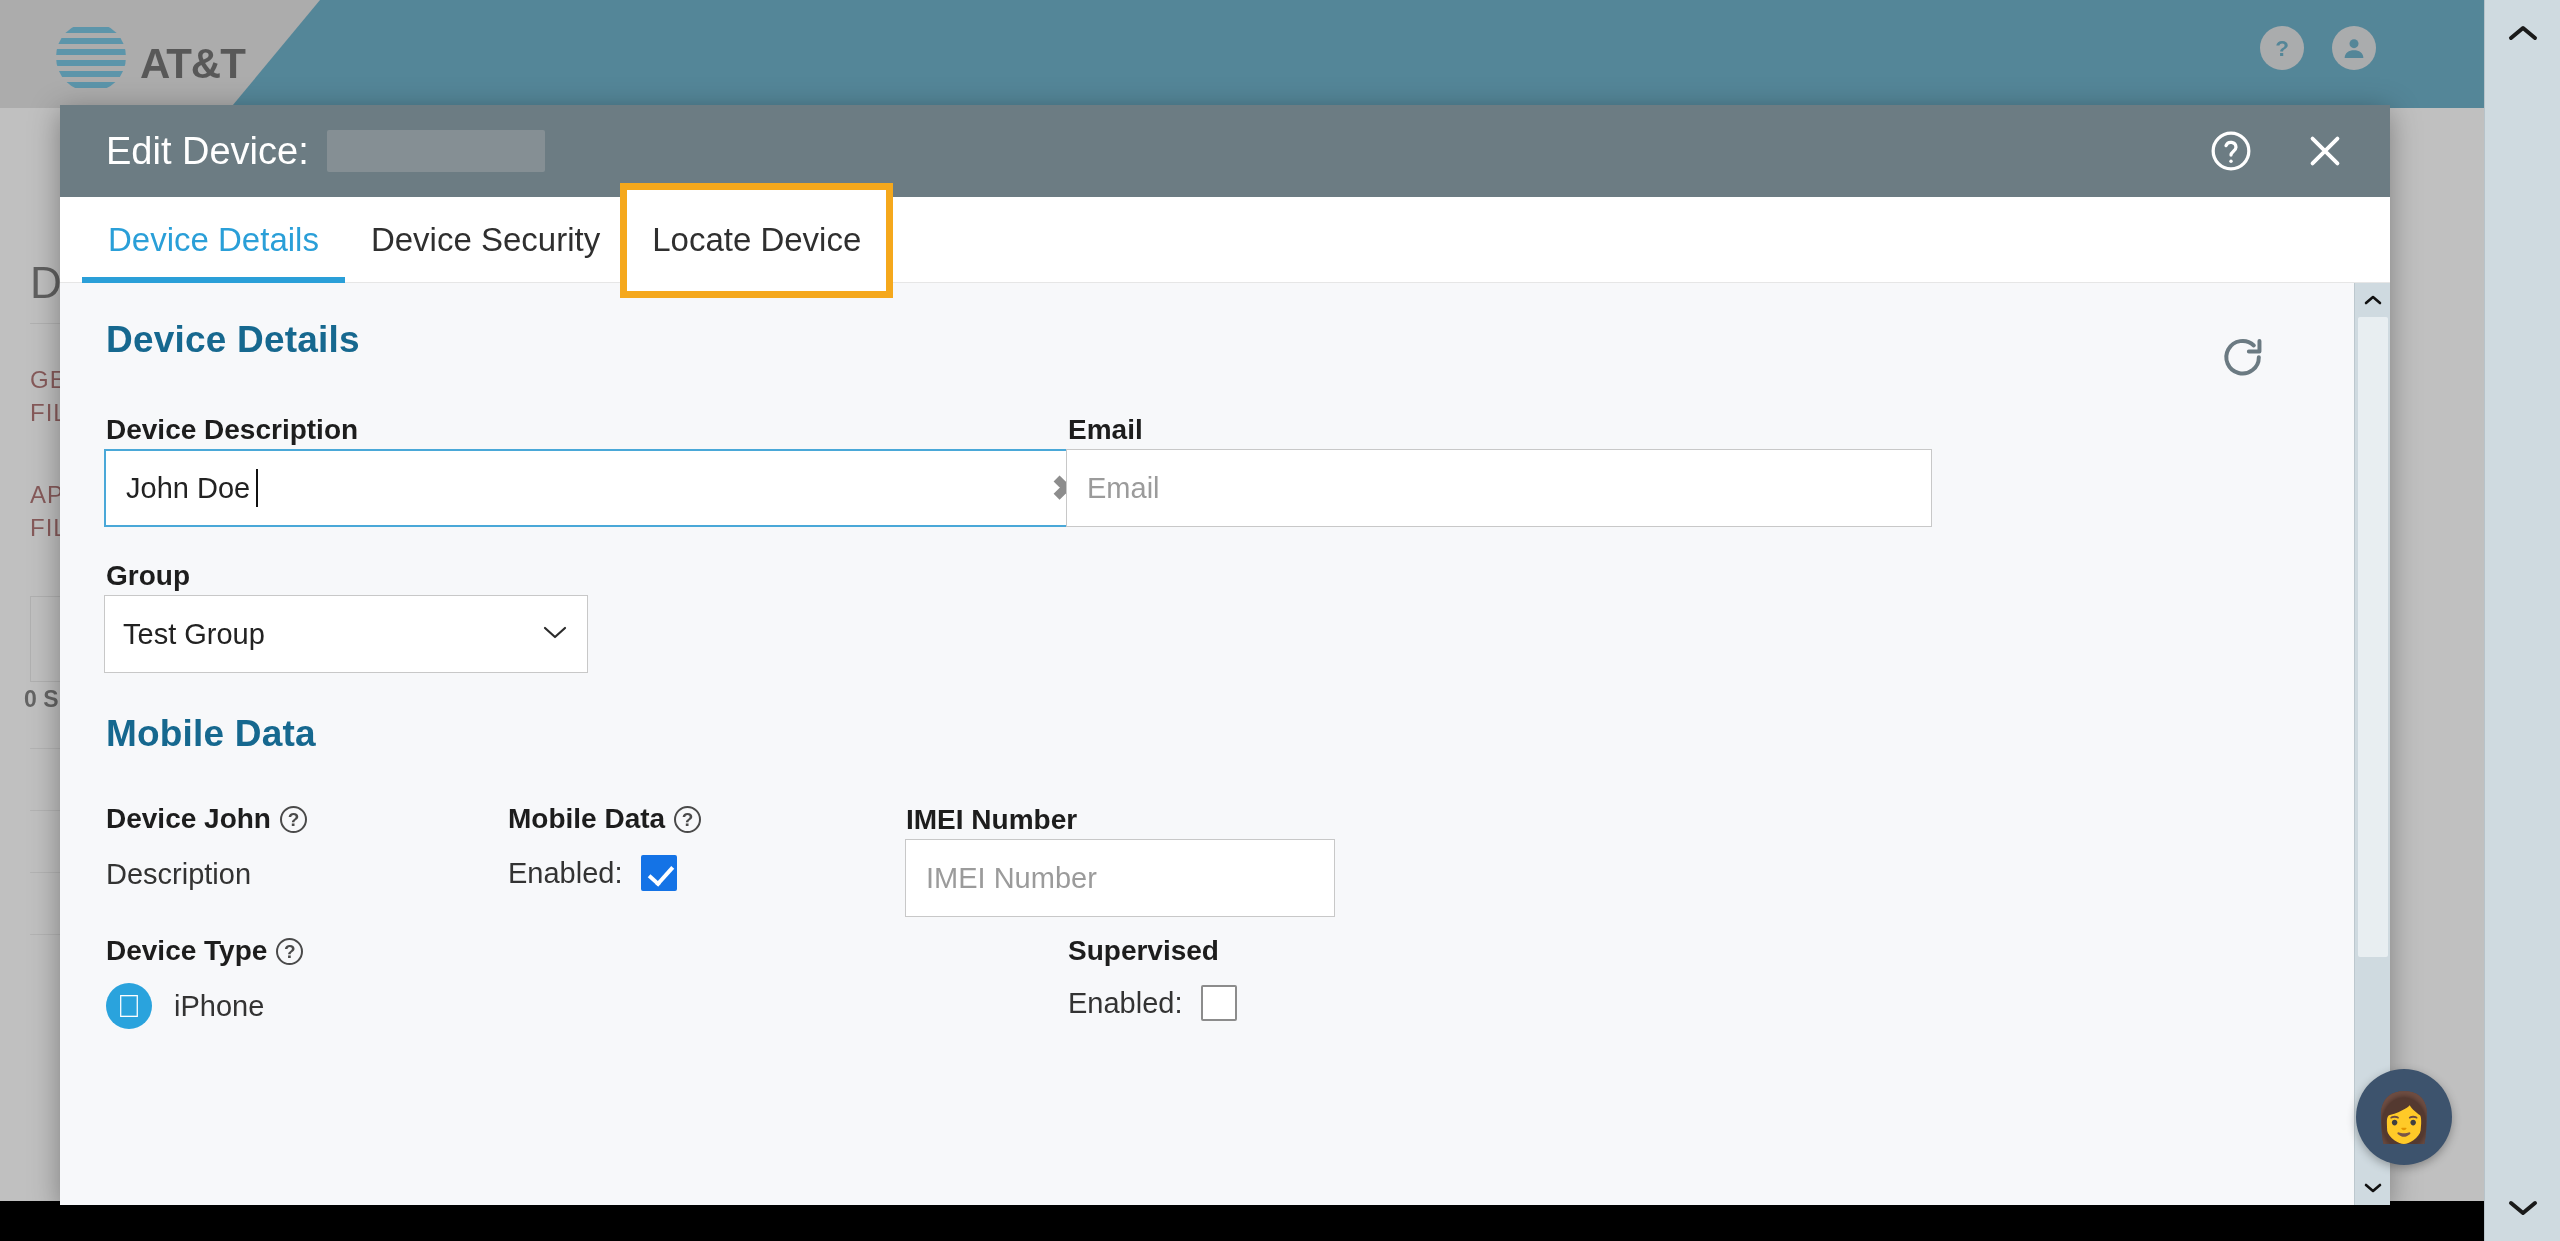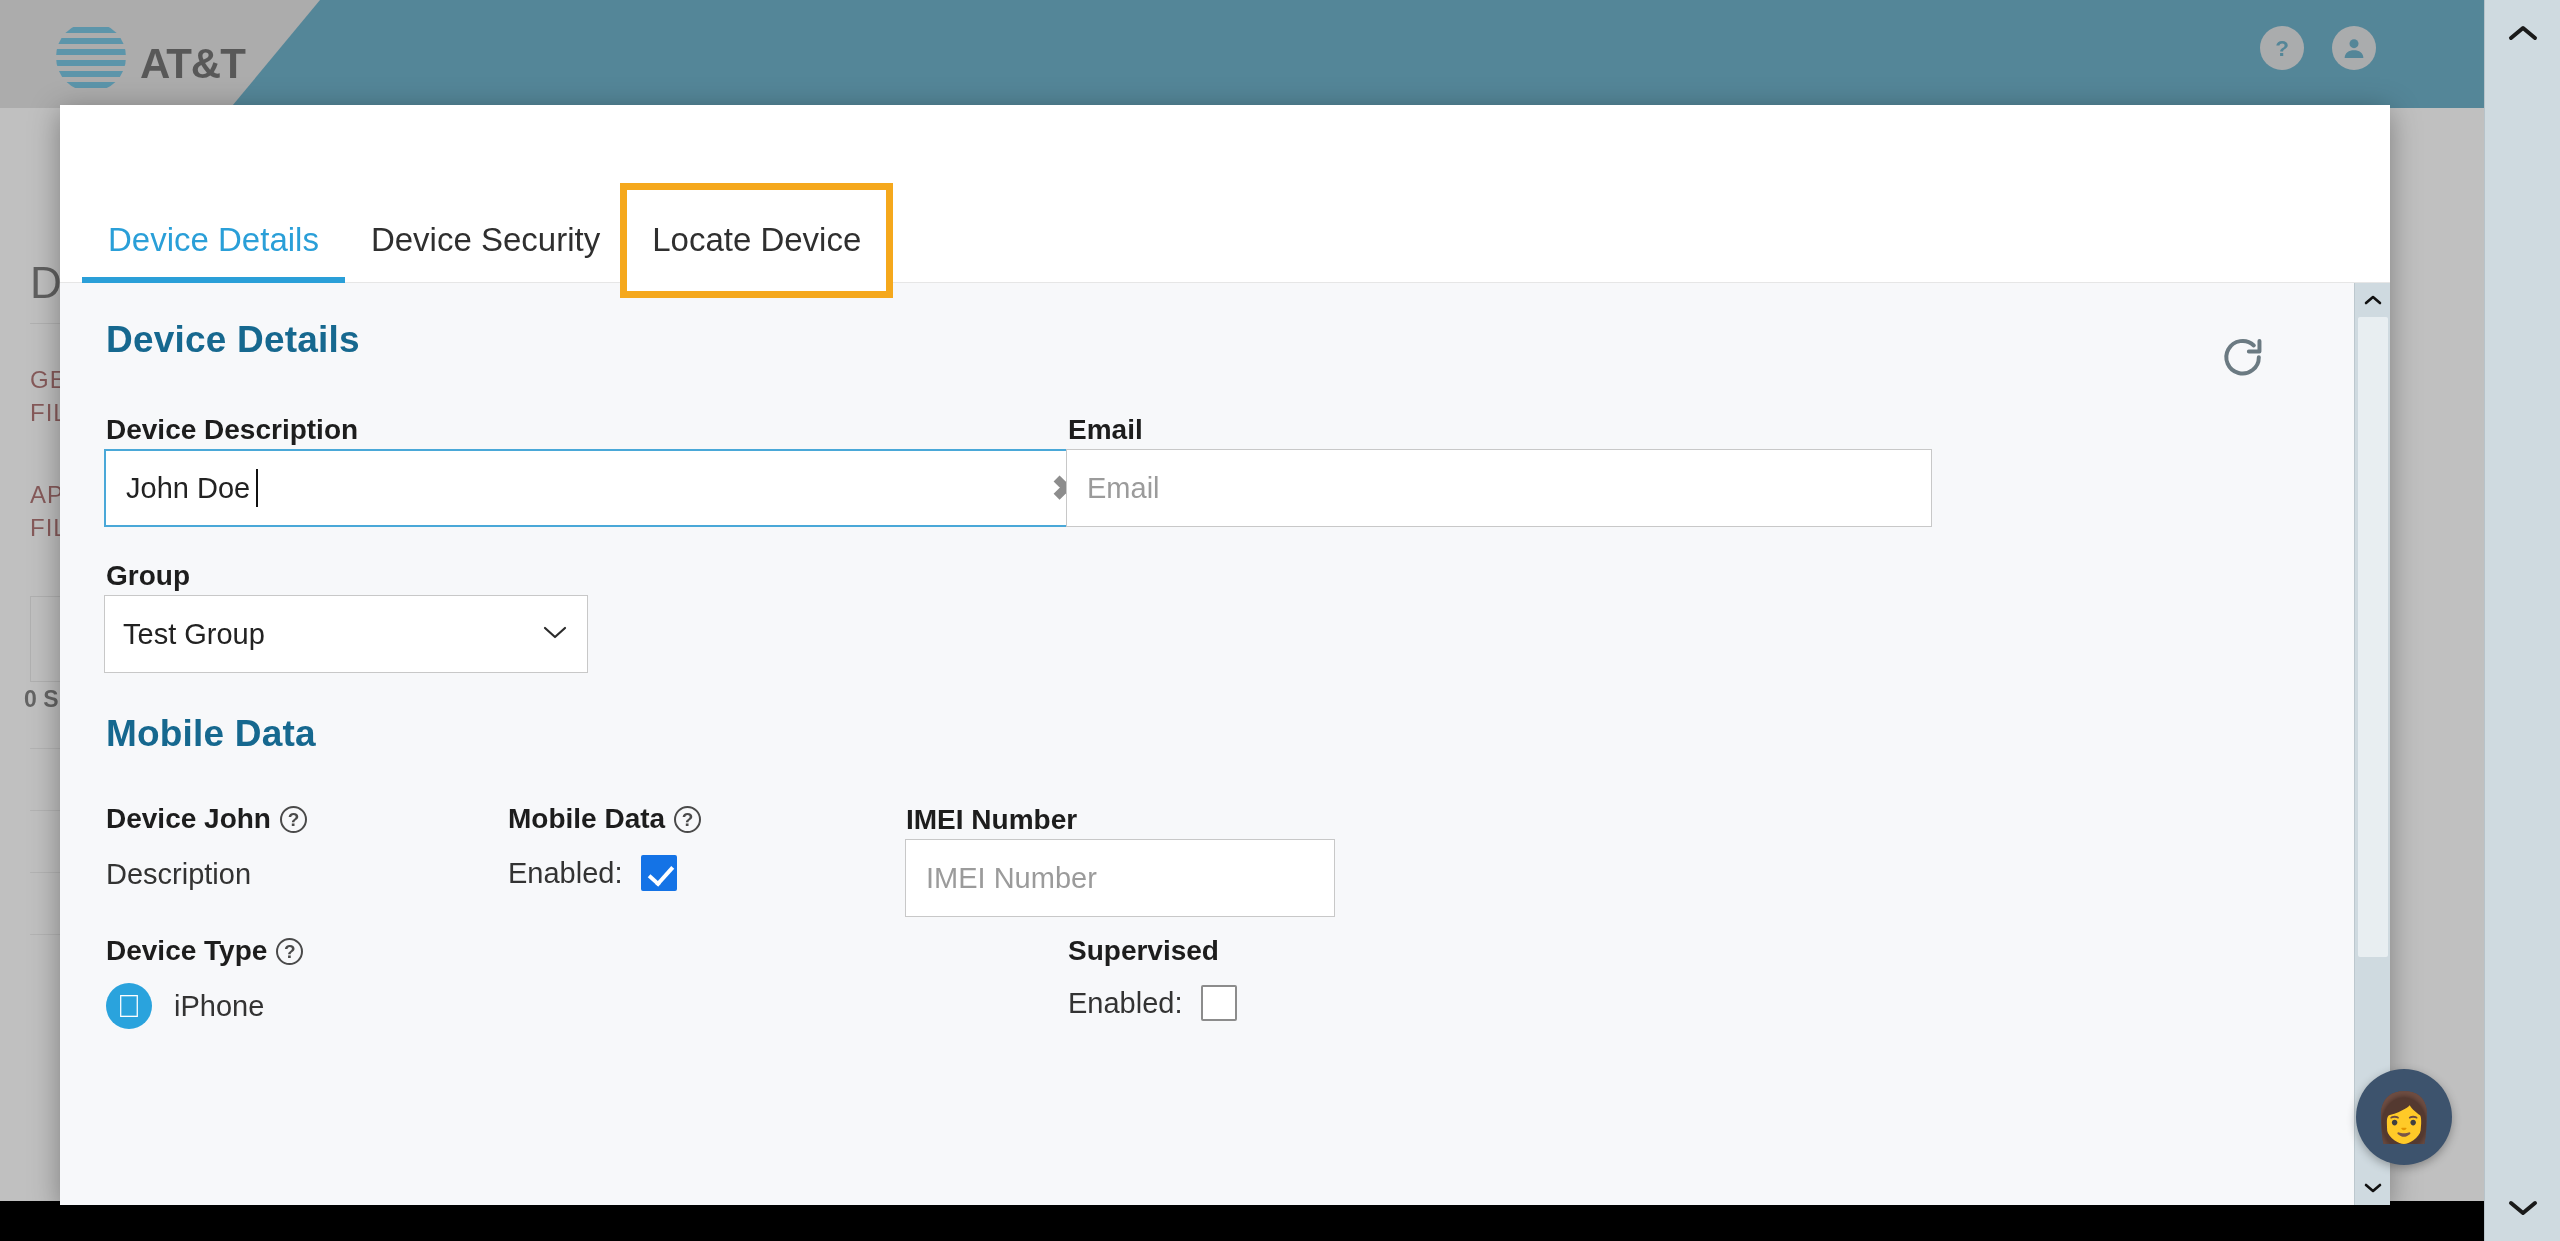--- a/index.html
+++ b/index.html
@@ -278,20 +278,39 @@
       <div class="bg-cell" style="left:2170px; top:460px;">ot av</div>
       <div class="bg-cell" style="left:2170px; top:520px;">ot inv</div>
     </div>
 
     <div class="dim"></div>
     <div class="bottom-black"></div>
   </div>
 
   <div class="modal">
 
+    <div class="modal-titlebar">
+      <div class="modal-title">Edit Device:</div>
+      <div class="redacted-name"></div>
+
+      <div class="titlebar-actions">
+        <div class="tb-btn">
+          <svg width="46" height="46" viewBox="0 0 24 24" fill="none" stroke="#ffffff" stroke-width="1.7">
+            <circle cx="12" cy="12" r="9.3"></circle>
+            <path d="M9.4 9.2a2.7 2.7 0 0 1 5.2.9c0 1.8-2.6 2.2-2.6 4" stroke-linecap="round"></path>
+            <circle cx="12" cy="17.3" r="0.9" fill="#ffffff" stroke="none"></circle>
+          </svg>
+        </div>
+        <div class="tb-btn">
+          <svg width="46" height="46" viewBox="0 0 24 24" fill="none" stroke="#ffffff" stroke-width="2" stroke-linecap="round">
+            <path d="M5.5 5.5l13 13M18.5 5.5l-13 13"></path>
+          </svg>
+        </div>
+      </div>
+    </div>
 
     <div class="tabs">
       <div class="tab active">
         <span>Device Details</span>
       </div>
       <div class="tab">
         <span>Device Security</span>
       </div>
       <div class="tab highlighted">
         <span>Locate Device</span>

